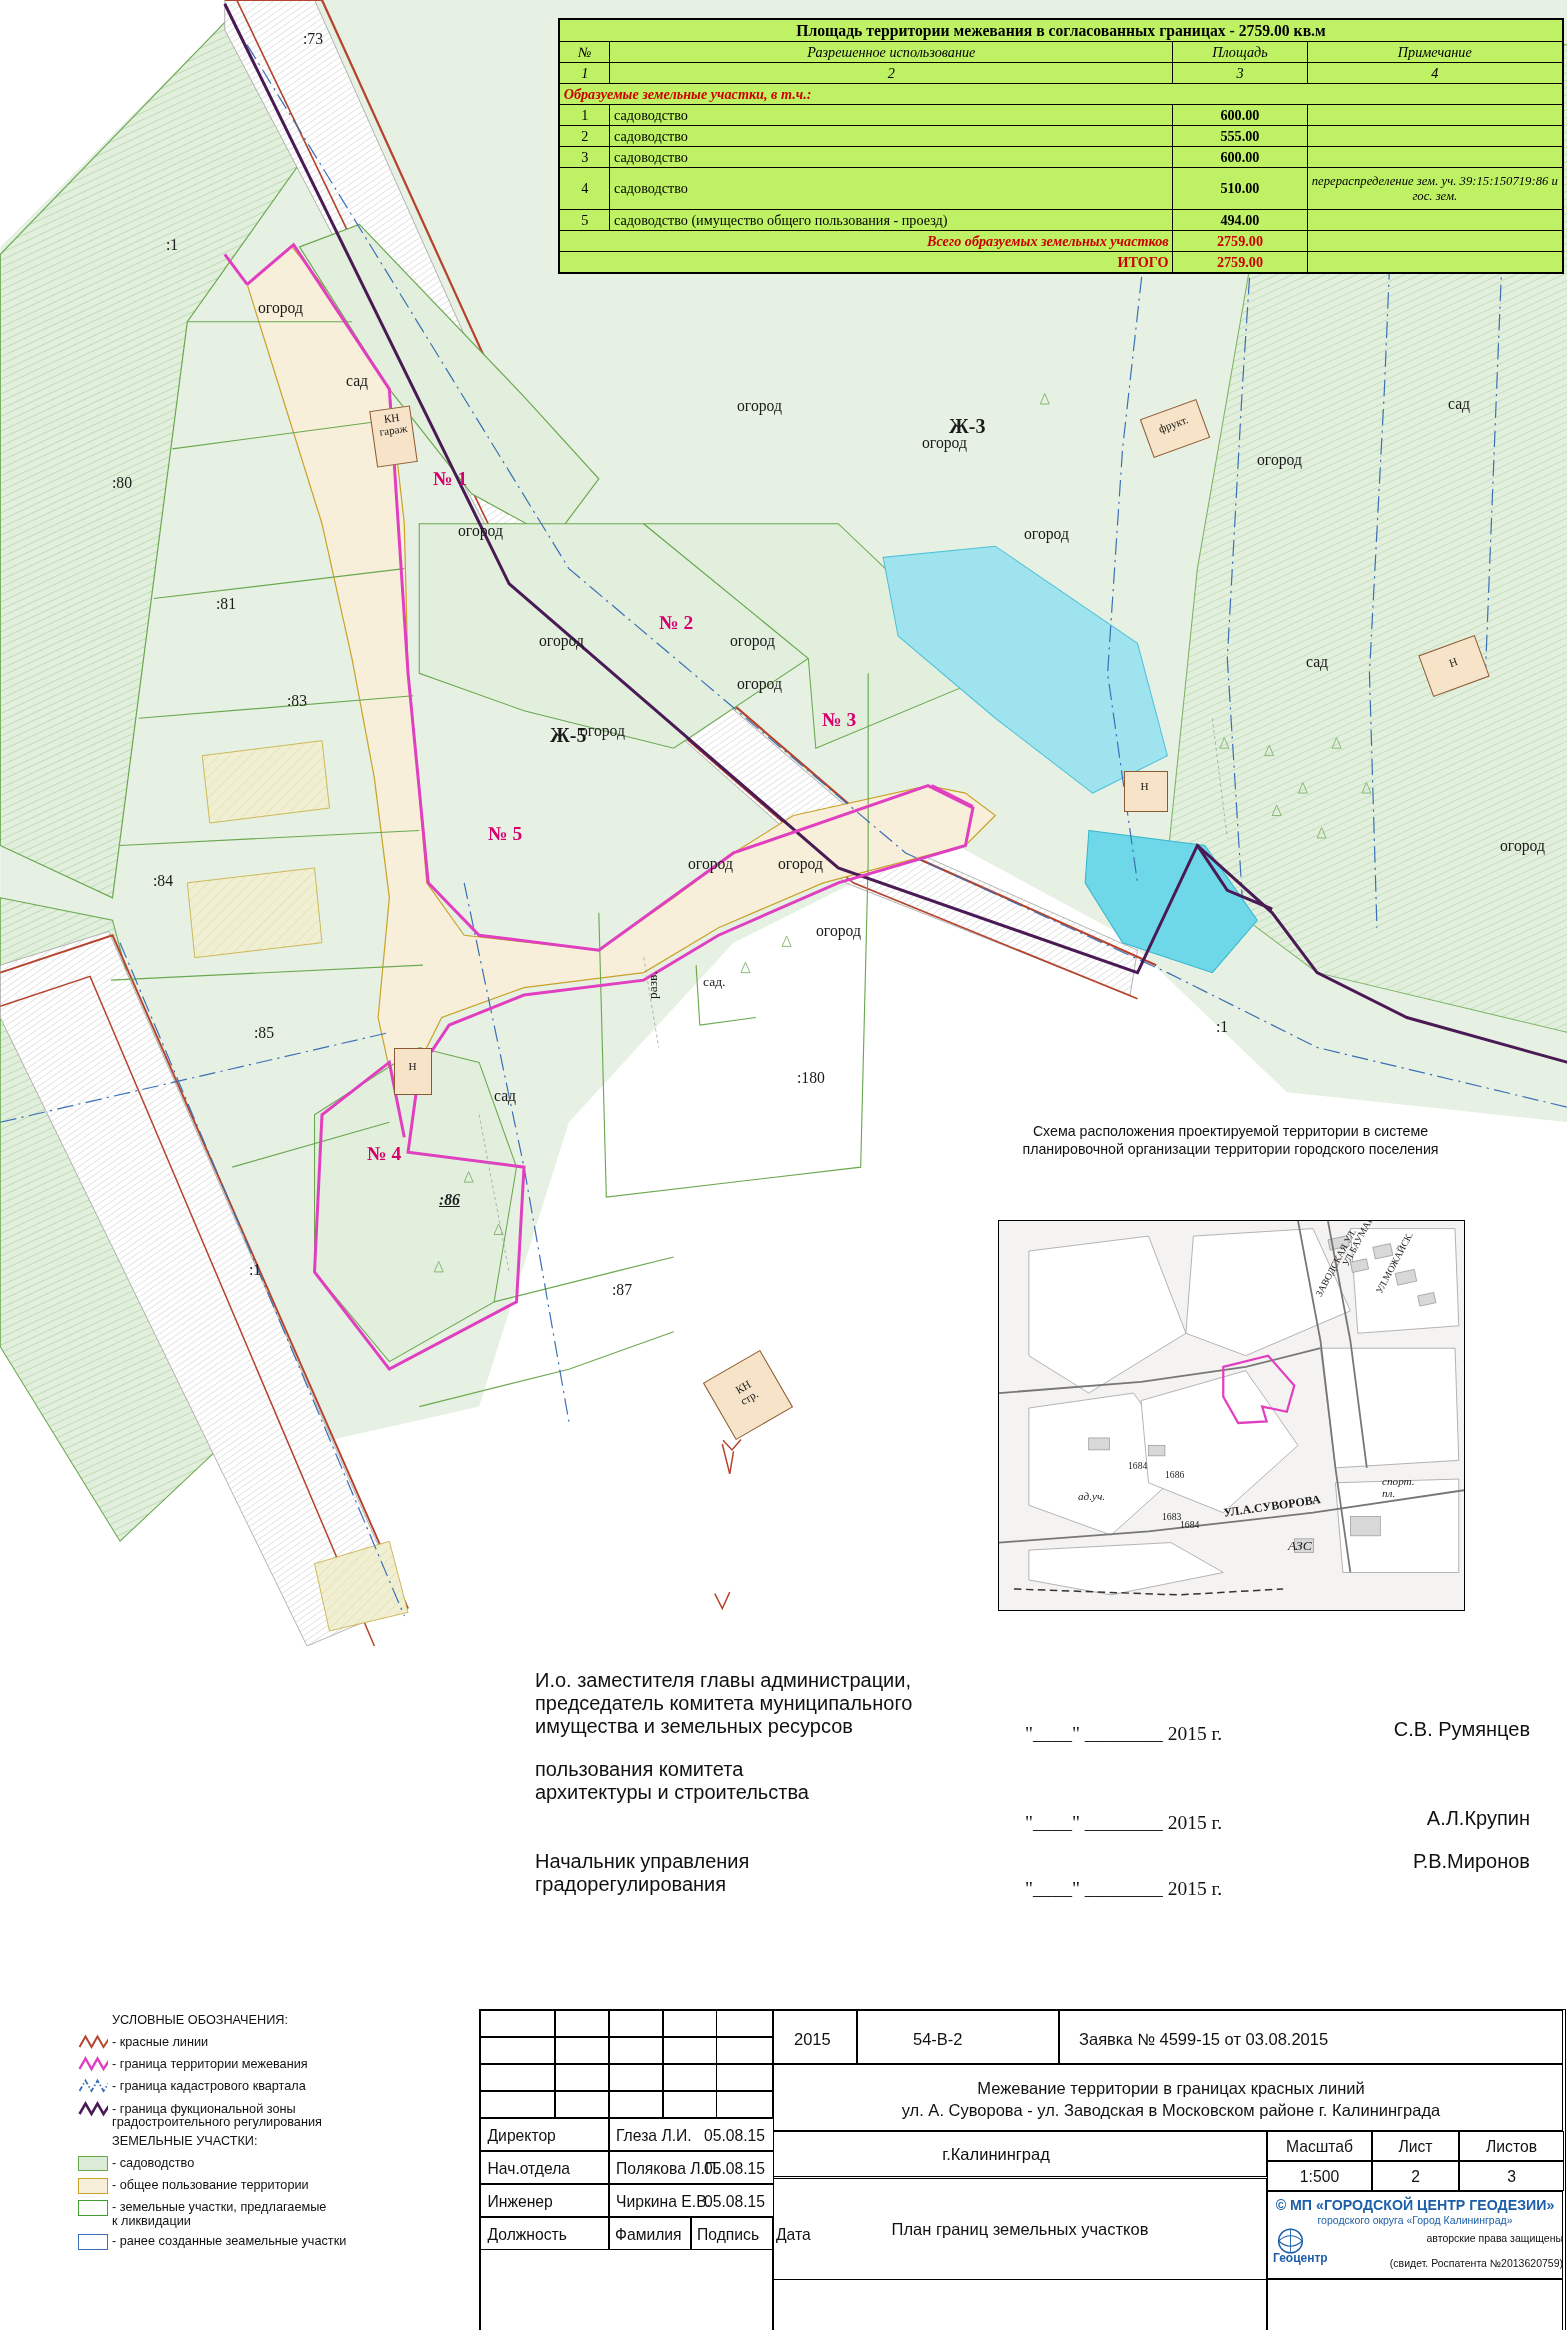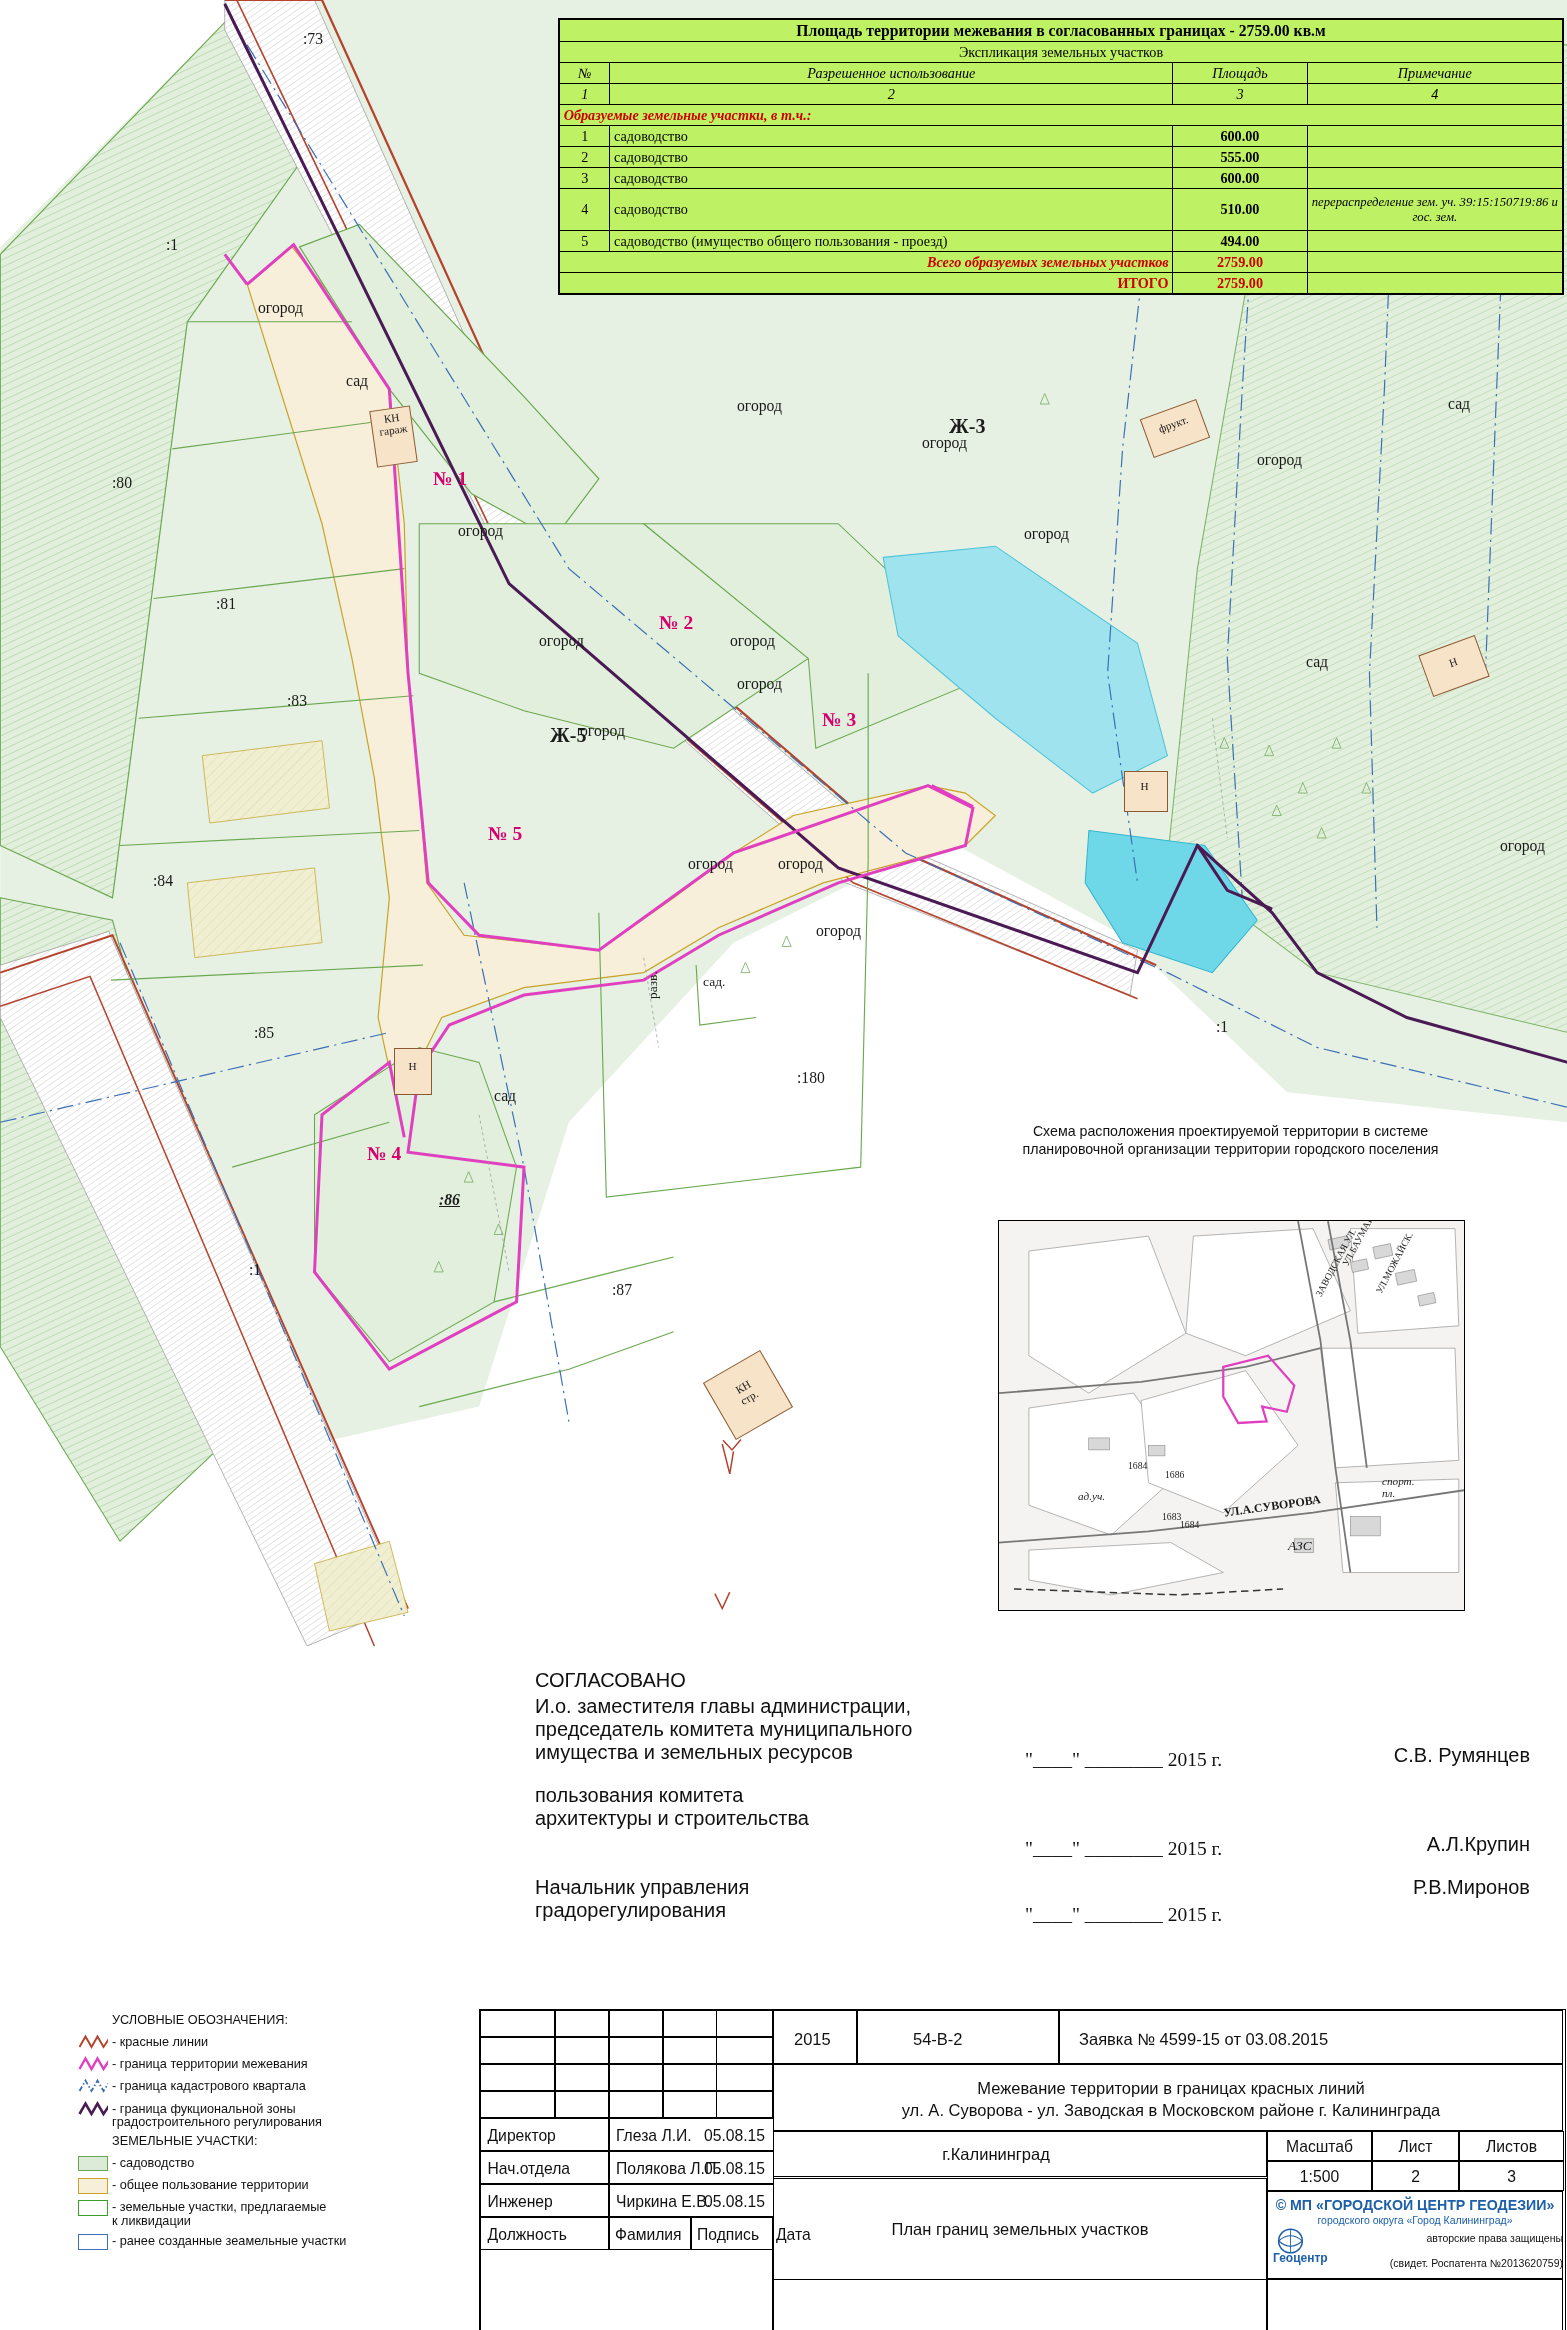--- a/index.html
+++ b/index.html
@@ -229,23 +229,20 @@
 <div class="kn" style="left:716px;top:1381px;width:61px;transform:rotate(-30deg);">КН<br>стр.</div>
 </div>
 
 <div id="exptable">
   <table>
     <tbody>
         <tr>
           <td colspan="4" class="tbl-title">Площадь территории межевания в согласованных границах - 2759.00 кв.м</td>
         </tr>
     <tr>
-          <td colspan="4" class="tbl-sub">Экспликация земельных участков</td>
-        </tr>
-    <tr>
       <td class="ctr it" style="width:42px;">№</td>
       <td class="ctr it">Разрешенное использование</td>
       <td class="ctr it" style="width:126px;">Площадь</td>
       <td class="ctr it" style="width:247px;">Примечание</td>
     </tr>
     <tr>
       <td class="ctr it">1</td>
       <td class="ctr it">2</td>
       <td class="ctr it">3</td>
       <td class="ctr it">4</td>
@@ -346,21 +343,20 @@
   <div class="maplabel small" style="left:289px;top:317px;font-style:italic;">АЗС</div>
   <div class="maplabel small" style="left:383px;top:254px;font-style:italic;font-size:11.2px;">спорт.<br>пл.</div>
   <div class="maplabel small" style="left:79px;top:269px;font-style:italic;font-size:11.2px;">ад.уч.</div>
   <div class="maplabel small" style="left:129px;top:239px;font-size:9.7px;">1684</div>
   <div class="maplabel small" style="left:166px;top:248px;font-size:9.7px;">1686</div>
   <div class="maplabel small" style="left:163px;top:290px;font-size:9.7px;">1683</div>
   <div class="maplabel small" style="left:181px;top:298px;font-size:9.7px;">1684</div>
 </div>
 
 <div id="signblock">
-  <div style="margin-bottom:3px;">СОГЛАСОВАНО</div>
 
   <div class="srow" style="height:84px;">
     <div>И.о. заместителя главы администрации,</div>
     <div>председатель комитета муниципального</div>
     <div>имущества и земельных ресурсов</div>
     <div class="sname" style="top:49px;">С.В. Румянцев</div>
     <div class="sdate" style="top:54px;">"____" ________ 2015 г.</div>
   </div>
 
   <div class="srow" style="height:88px;">

